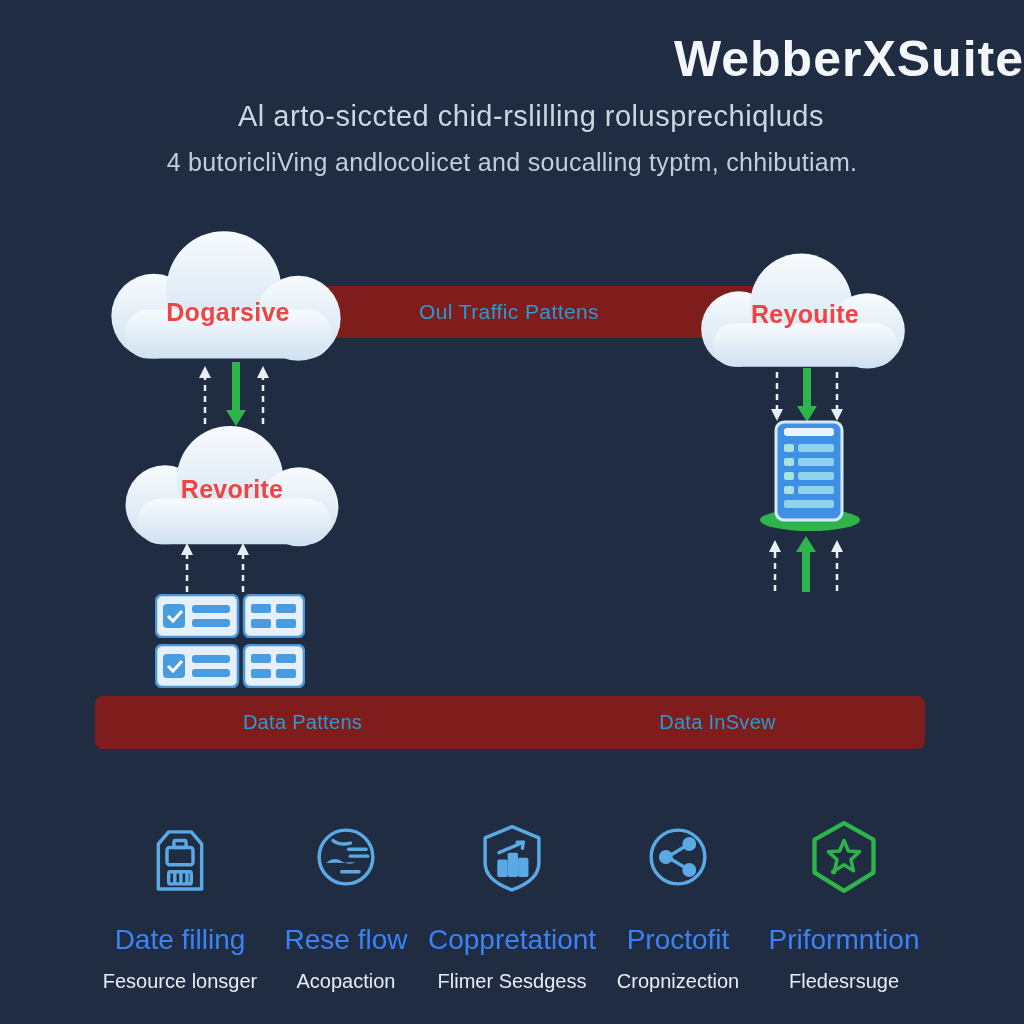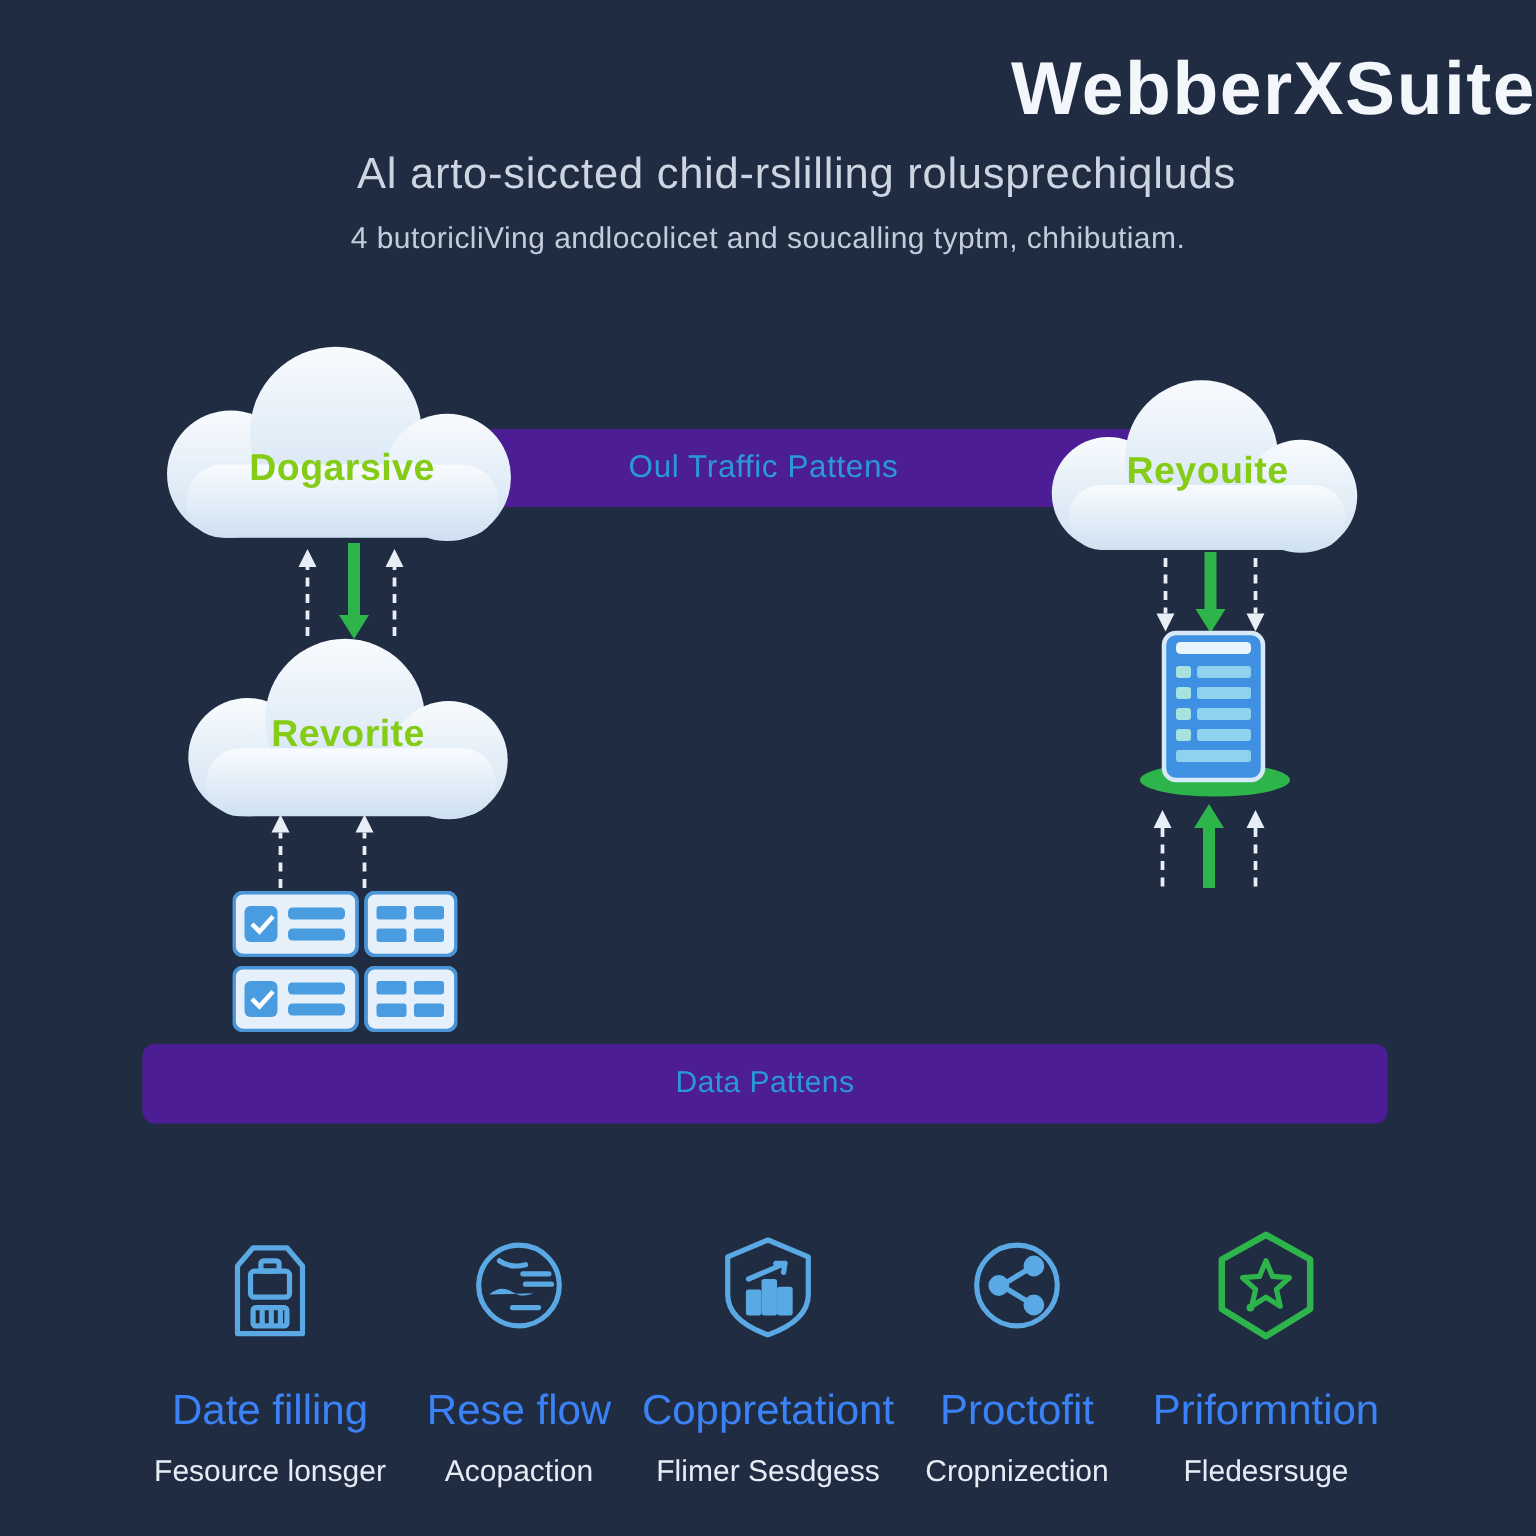--- a/index.html
+++ b/index.html
@@ -15,33 +15,33 @@
   .title{
     top:30px;left:0;width:1024px;text-align:right;
     color:#f3f6fa;font-size:50px;font-weight:bold;letter-spacing:1px;
   }
   .subtitle1{
     top:100px;left:0;width:992px;text-align:center;
     color:#ccd6e2;font-size:29px;letter-spacing:0.5px;padding-left:35px;
   }
   .subtitle2{
     top:148px;left:0;width:1024px;text-align:center;
-    color:#c2cdda;font-size:20px;letter-spacing:0.3px;
-  }
-  
-  .band{background:#4c1d95;border-radius:8px;display:flex;align-items:center;z-index:1;}
+    color:#c2cdda;font-size:25px;letter-spacing:0.3px;
+  }
+  
+  .band{background:#7f1d1d;border-radius:8px;display:flex;align-items:center;z-index:1;}
   .band-top{left:226px;top:286px;width:566px;height:52px;justify-content:center;}
   .band-top span{color:#2a9ad4;font-size:21px;letter-spacing:0.4px;}
   .band-bottom{left:95px;top:696px;width:830px;height:53px;}
   .band-bottom .cell{flex:1;text-align:center;color:#2a9ad4;font-size:20px;letter-spacing:0.3px;}
   
   .cloud{z-index:2;}
   .cloud svg{display:block;width:100%;height:100%;}
   .cloud-label{
-    z-index:3;color:#84cc16;font-weight:bold;font-size:25px;
+    z-index:3;color:#ef4444;font-weight:bold;font-size:25px;
     text-align:center;letter-spacing:0.3px;
   }
   
   .rack svg{display:block;}
   
   .features{
     left:100px;top:818px;width:824px;height:180px;
     display:flex;justify-content:space-between;z-index:2;
   }
   .feature{
@@ -223,20 +223,21 @@
 </div>
 <div class="abs arrow" style="left:828px;top:538px;">
   <svg width="18" height="55" viewBox="0 0 18 55">
     <line x1="9" y1="53" x2="9" y2="14" stroke="#e8eef5" stroke-width="2.5" stroke-dasharray="6 5"></line>
     <polygon points="9,2 3,14 15,14" fill="#e8eef5"></polygon>
   </svg>
 </div>
 
 <div class="abs band band-bottom">
   <div class="cell">Data Pattens</div>
+  <div class="cell">Data InSvew</div>
 </div>
 
 <div class="abs features">
 
   <div class="feature">
     <svg class="ficon" viewBox="0 0 90 90">
       <g fill="none" stroke="#5aa9e4" stroke-width="4" stroke-linejoin="round">
         <path d="M20,82 V30 L32,16 H58 L70,30 V82 Z"></path>
         <rect x="38" y="26" width="14" height="8" rx="2"></rect>
         <rect x="30" y="34" width="30" height="20" rx="3"></rect>

